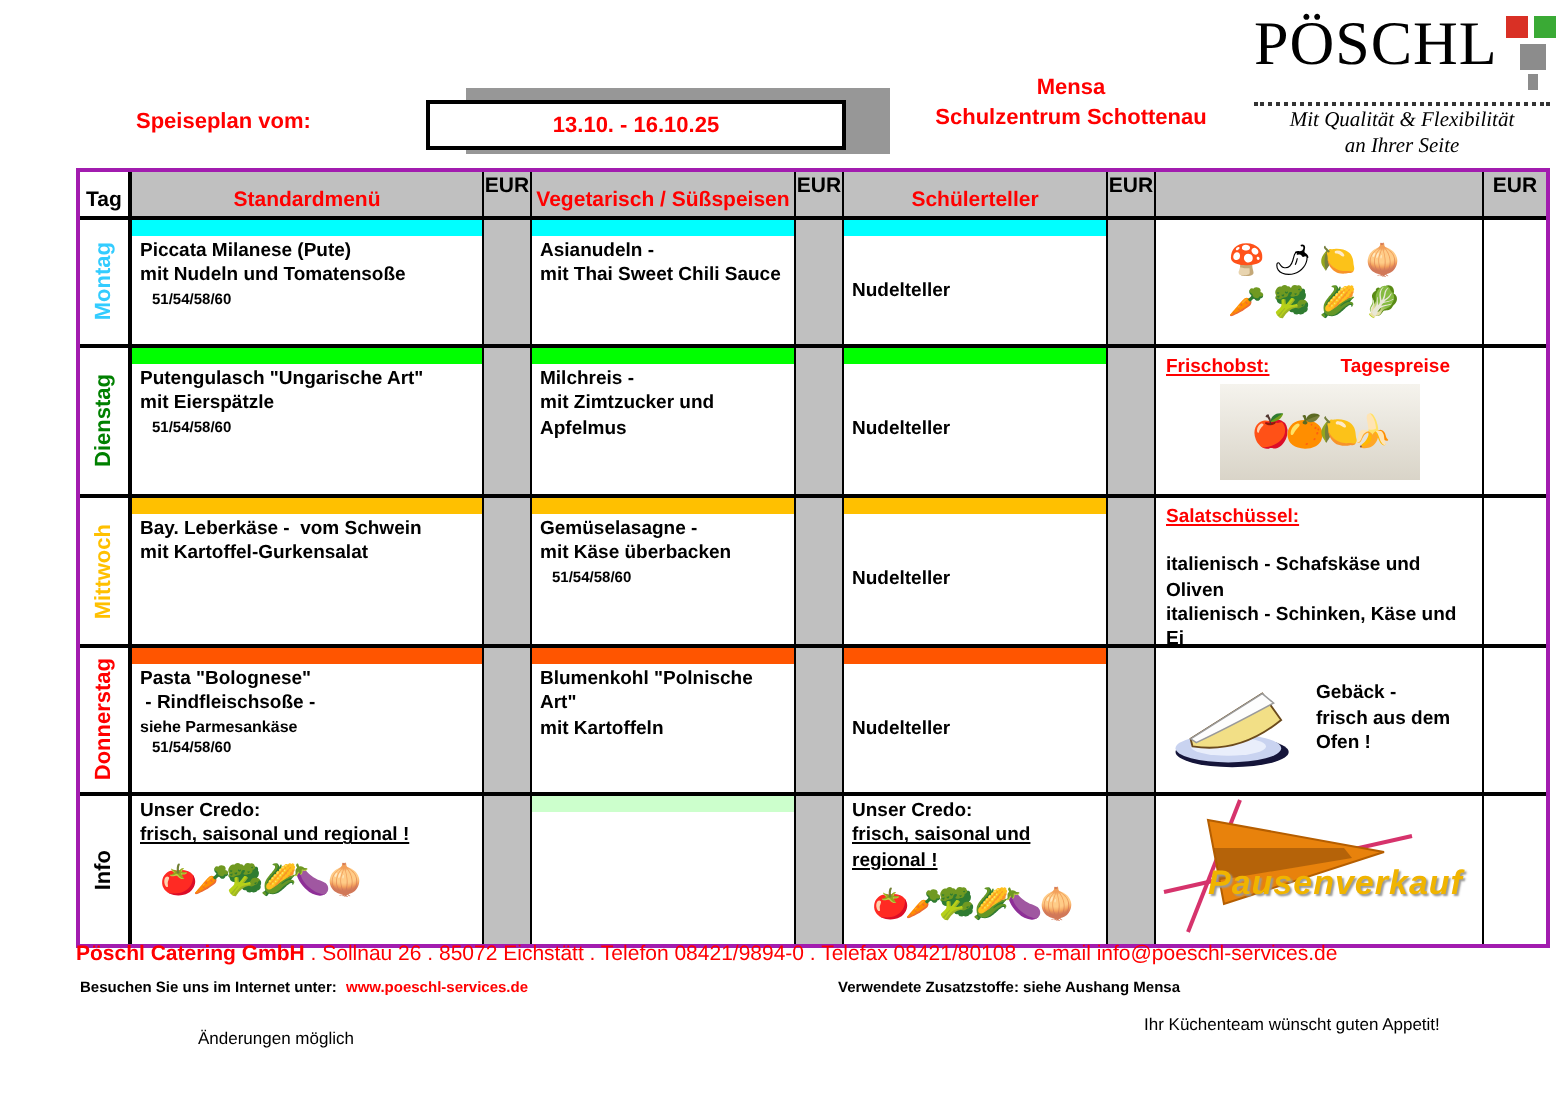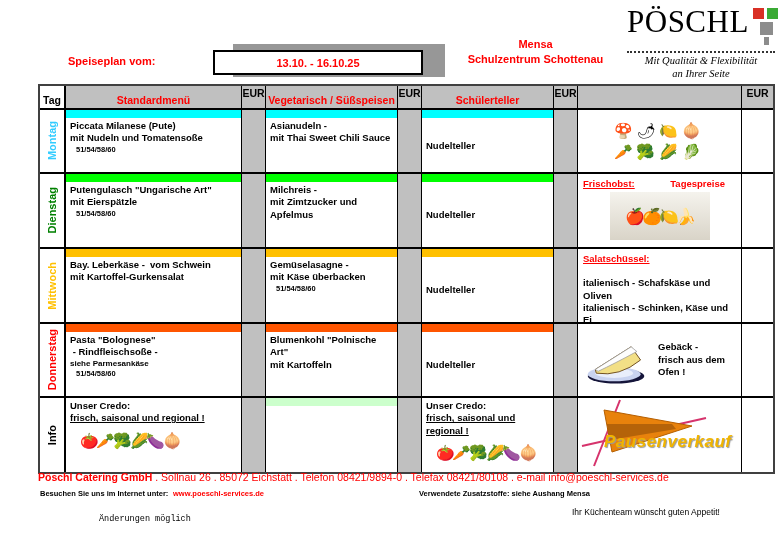--- a/index.html
+++ b/index.html
@@ -26,21 +26,21 @@
   .sq-gray { position:absolute; left:7px; top:16px; width:13px; height:13px; background:#8C8C8C; }
   .sq-tail { position:absolute; left:11px; top:31px; width:5px;  height:8px;  background:#8C8C8C; }
   .logo-tagline { text-align:center; font-family:"Liberation Serif", serif; font-style:italic;
                   font-size:10.5px; line-height:1.2; margin-top:2px; }
 
   
   .menu-table { position:absolute; left:38px; top:84px; width:733px; height:386px;
                 display:grid; box-sizing:content-box;
                 grid-template-columns:26px 176px 24px 132px 24px 132px 24px 164px 31px;
                 grid-template-rows:24px 64px 75px 75px 74px 74px;
-                border:2px solid #404040; background:#22c55e; }
+                border:2px solid #a21caf; background:#22c55e; }
   .cell { border-right:1px solid #000; border-bottom:1px solid #000; overflow:hidden; position:relative; background:#fff; }
   .cell.last-col { border-right:none; }
   .cell.row-sep { border-bottom-width:2px; }
   .cell.last-row { border-bottom:none; }
   .cell.tag-col { border-right-width:2px; }
   .hdr { background:#C0C0C0; display:flex; align-items:flex-end; justify-content:center;
          font-weight:bold; font-size:10.5px; padding-bottom:2px; }
   .hdr.red { color:#FF0000; }
   .hdr.eur { align-items:flex-start; padding-top:1px; color:#000; }
   .hdr.white { background:#fff; }
@@ -86,21 +86,21 @@
   .pausen-cell { position:relative; }
   .pausen-text { position:absolute; left:26px; top:34px; font-size:17px; font-weight:bold;
                  font-style:italic; color:#F0B400; text-shadow:1px 1px 1px #999; letter-spacing:0.5px; }
 
   
   .footer-company { position:absolute; left:38px; top:471px; color:#FF0000; font-size:10.5px; white-space:nowrap; }
   .footer-company b { font-weight:bold; }
   .footer-line2 { position:absolute; left:40px; top:489px; font-size:7.5px; font-weight:bold; }
   .footer-url { position:absolute; left:173px; top:489px; font-size:7.5px; font-weight:bold; color:#FF0000; }
   .footer-zusatz { position:absolute; left:419px; top:489px; font-size:7.5px; font-weight:bold; }
-  .footer-changes { position:absolute; left:99px; top:514px; font-size:8.5px;font-family:Liberation Mono, monospace; }
+  .footer-changes { position:absolute; left:99px; top:514px; font-size:8.5px; }
   .footer-appetit { position:absolute; left:572px; top:507px; font-size:8.5px; }
 </style>
 </head>
 <body>
 
 <div class="page">
 
   <div class="speiseplan-label">Speiseplan vom:</div>
   <div class="date-shadow"></div>
   <div class="date-box">

